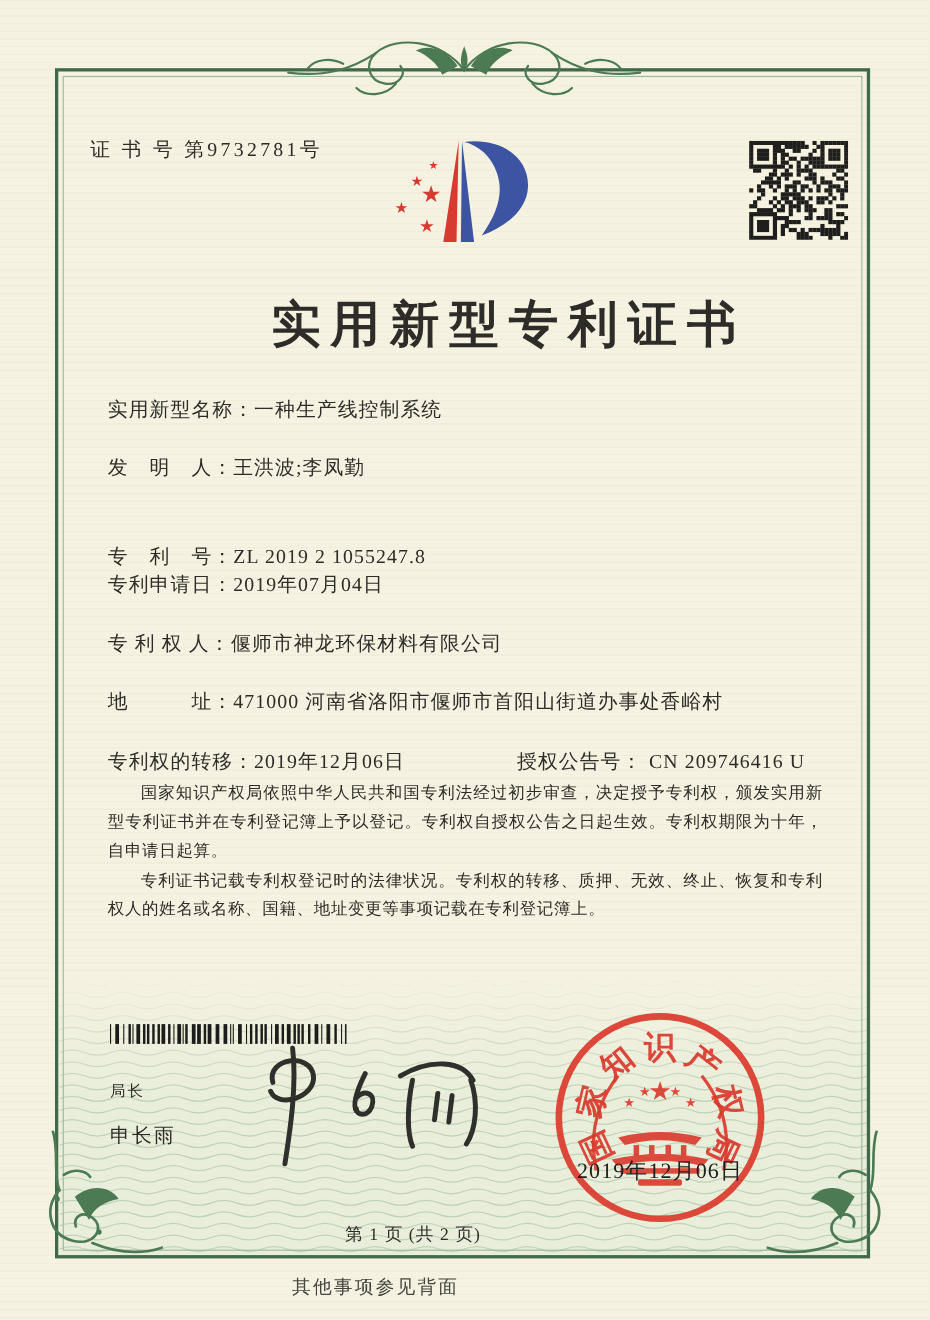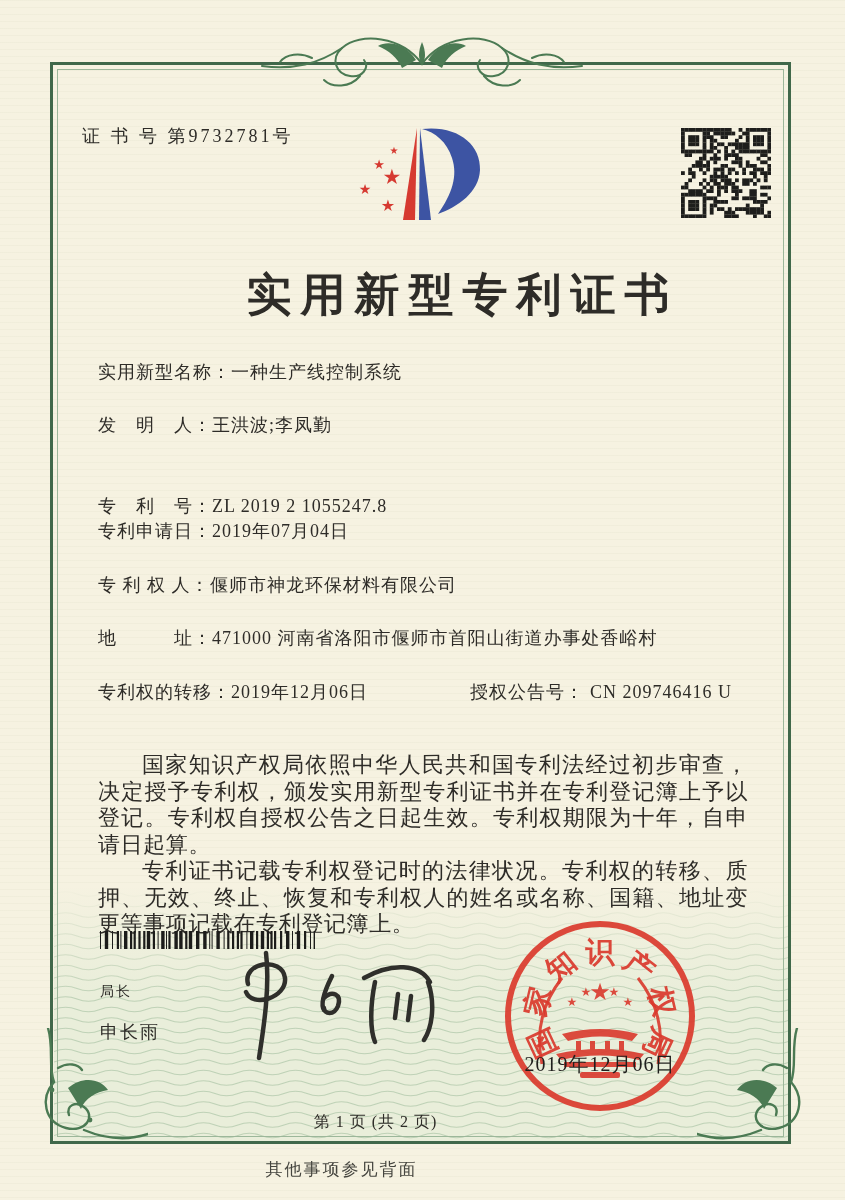--- a/index.html
+++ b/index.html
@@ -10,21 +10,21 @@
     font-family:"Liberation Serif", serif;color:#2e2c28;overflow:hidden;
   }
   .border-outer{position:absolute;left:50px;top:62px;width:735px;height:1076px;border:3px solid #40684a;}
   .border-inner{position:absolute;left:4px;top:4px;right:4px;bottom:4px;border:1px solid #9cb79a;}
   .cert-number{position:absolute;left:82px;top:124px;font-size:18px;letter-spacing:3px;}
   .title{position:absolute;left:0;top:265px;width:845px;text-align:center;font-size:45px;font-weight:bold;letter-spacing:9px;margin-left:40px;}
   .row{position:absolute;left:98px;font-size:18px;letter-spacing:1px;white-space:nowrap;}
   .row .lab{display:inline-block;min-width:112px;}
   .pair2{position:absolute;left:372px;top:0;}
   .pair2 .val2{margin-left:6px;}
-  .body-text{position:absolute;left:98px;top:708px;width:650px;font-size:22px;line-height:26.5px;text-align:justify;letter-spacing:0.6px;margin-top:44px;}
+  .body-text{position:absolute;left:98px;top:708px;width:650px;font-size:15px;line-height:26.5px;text-align:justify;letter-spacing:0.6px;}
   .body-text p{margin:0;text-indent:2em;}
   .wave-zone{position:absolute;left:54px;top:888px;width:736px;height:255px;}
   .wave-fade{position:absolute;left:54px;top:888px;width:736px;height:110px;background:linear-gradient(180deg,rgba(246,242,225,0.95) 0%,rgba(246,242,225,0.45) 45%,rgba(246,242,225,0) 100%);}
   .barcode{position:absolute;left:100px;top:931px;}
   .director-title{position:absolute;left:100px;top:983px;font-size:14px;letter-spacing:2px;font-family:"Liberation Sans",sans-serif;}
   .director-name{position:absolute;left:100px;top:1020px;font-size:18px;letter-spacing:2px;font-family:"Liberation Sans",sans-serif;}
   .signature{position:absolute;left:212px;top:946px;}
   .seal{position:absolute;left:500px;top:916px;}
   .seal-date{position:absolute;left:502px;top:1051px;width:196px;text-align:center;font-size:20px;letter-spacing:1px;color:#1f1f1d;}
   .page-footer{position:absolute;left:0;top:1112px;width:751px;text-align:center;font-size:16px;letter-spacing:1px;}

